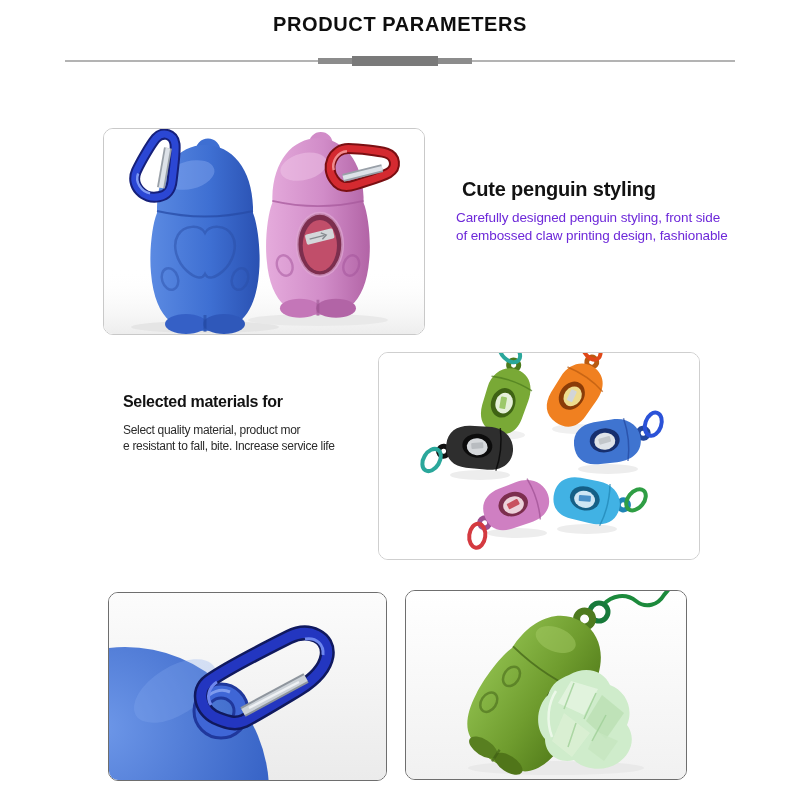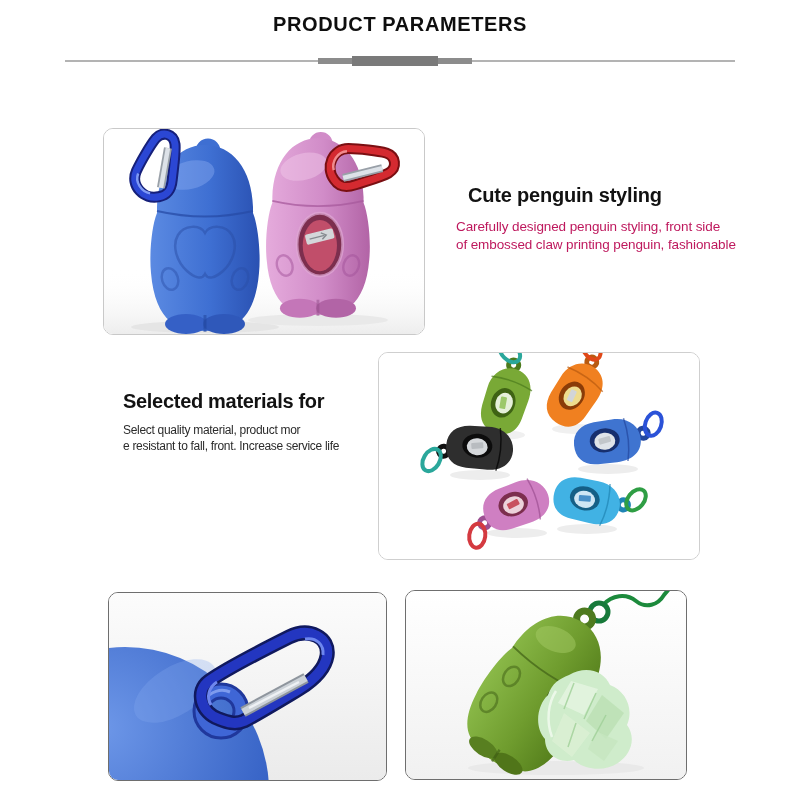--- a/index.html
+++ b/index.html
@@ -16,25 +16,25 @@
 
   .photo{position:absolute;border-radius:10px;overflow:hidden;background:#fff;}
   .photo svg{display:block;width:100%;height:100%;}
   .p1{left:103px;top:128px;width:320px;height:205px;border:1px solid #c9c9c9;}
   .p2{left:378px;top:352px;width:320px;height:206px;border:1px solid #cfcfcf;}
   .p3{left:108px;top:592px;width:277px;height:187px;border:1px solid #6e6e6e;}
   .p4{left:405px;top:590px;width:280px;height:188px;border:1px solid #6e6e6e;}
 
   .txt{position:absolute;}
   .t1{left:456px;top:173px;width:280px;}
-  .t1 h2{margin:12px;font-size:20px;line-height:21px;letter-spacing:-.2px;color:#121212;}
-  .t1 .body{margin-top:9px;font-size:13.5px;line-height:18px;letter-spacing:-.1px;color:#be185d;}
+  .t1 h2{margin:6px;font-size:20px;line-height:21px;letter-spacing:-.2px;color:#121212;}
+  .t1 .body{margin-top:9px;font-size:13.5px;line-height:18px;letter-spacing:-.1px;color:#6d28d9;}
 
   .t2{left:123px;top:393px;width:260px;}
-  .t2 h2{margin:0;font-size:20px;line-height:17px;letter-spacing:-.3px;color:#121212;}
+  .t2 h2{margin:0;font-size:16px;line-height:17px;letter-spacing:-.3px;color:#121212;}
   .t2 h2 span{display:block;}
   .t2 .body{margin-top:13px;font-size:12px;line-height:15.5px;letter-spacing:-.3px;color:#2b2b2b;}
 </style>
 </head>
 <body>
 
 <div class="canvas">
 
   <div class="page-title">PRODUCT PARAMETERS</div>
 
@@ -114,31 +114,31 @@
         <line x1="-1" y1="20" x2="28" y2="-8" stroke="#dde2e8" stroke-width="4.5"></line>
         <path d="M-13,18 C-19,12 -19,0 -11,-5" stroke="#f08a8c" stroke-width="2.5" fill="none"></path>
       </g>
     </svg>
   </figure>
 
   <div class="txt t1">
     <h2>Cute penguin styling</h2>
     <div class="body">
       <div>Carefully designed penguin styling, front side</div>
-      <div>of embossed claw printing penguin, fashionable</div>
+      <div>of embossed claw printing design, fashionable</div>
     </div>
   </div>
 
   <div class="txt t2">
     <h2>
       <span>Selected materials for</span>
     </h2>
     <div class="body">
       <div>Select quality material, product mor</div>
-      <div>e resistant to fall, front. Increase service life</div>
+      <div>e resistant to fall, bite. Increase service life</div>
     </div>
   </div>
 
   <figure class="photo p2" style="margin:0">
     <svg viewBox="0 0 320 206">
       <rect width="320" height="206" fill="#ffffff"></rect>
       <ellipse cx="122" cy="82" rx="24" ry="5" fill="#f0f0f0"></ellipse>
       <ellipse cx="197" cy="76" rx="24" ry="5" fill="#f0f0f0"></ellipse>
       <ellipse cx="101" cy="122" rx="30" ry="5" fill="#ededed"></ellipse>
       <ellipse cx="229" cy="116" rx="30" ry="5" fill="#ededed"></ellipse>

